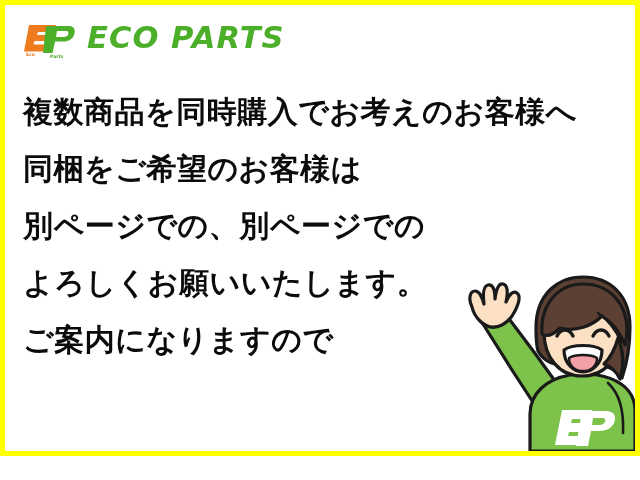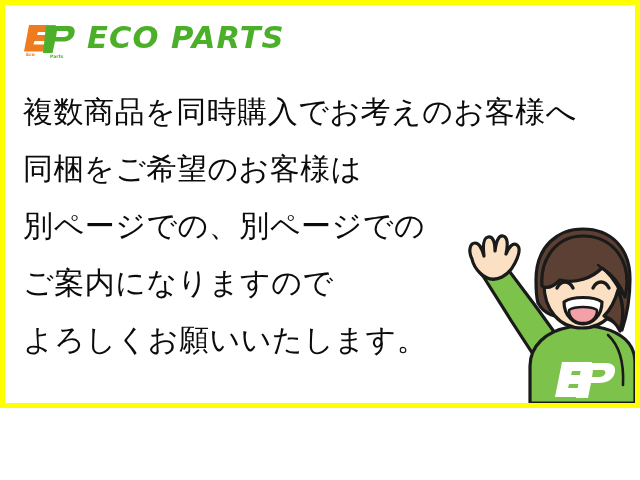--- a/index.html
+++ b/index.html
@@ -3,21 +3,21 @@
 <meta charset="utf-8">
 <style>
   html, body {
     margin: 0;
     padding: 0;
     background: #ffffff;
   }
   #page {
     position: relative;
     width: 640px;
-    height: 408px;
+    height: 456px;
     background: #ffffff;
     border: 5px solid #ffff00;
     box-sizing: border-box;
     overflow: hidden;
     font-family: "Liberation Sans", "DejaVu Sans", sans-serif;
   }
 
   
   .brand {
     position: absolute;
@@ -49,21 +49,21 @@
   
   .message {
     position: absolute;
     left: 18px;
     top: 78px;
     width: 606px;
   }
   .msg-line {
     color: #0b0b0b;
     font-size: 30px;
-    font-weight: normal;
+    font-weight: bold;
     line-height: 57px;
     height: 57px;
     white-space: nowrap;
     font-family: "DejaVu Sans", "Liberation Sans", sans-serif;
     letter-spacing: 0.5px;
   }
 
   
   .mascot {
     position: absolute;
@@ -91,22 +91,22 @@
         <text x="58" y="79" font-size="9" font-family="DejaVu Sans, sans-serif" font-weight="bold" fill="#4caf2a">Parts</text>
       </svg>
     </span>
     <span class="brand-text">ECO PARTS</span>
   </div>
 
   <div class="message">
     <div class="msg-line">複数商品を同時購入でお考えのお客様へ</div>
     <div class="msg-line">同梱をご希望のお客様は</div>
     <div class="msg-line">別ページでの、別ページでの</div>
+    <div class="msg-line">よろしくお願いいたします。</div>
     <div class="msg-line">ご案内になりますので</div>
-    <div class="msg-line">よろしくお願いいたします。</div>
   </div>
 
   <div class="mascot">
     <svg viewBox="0 0 205 185" width="205" height="185" aria-hidden="true">
       <g stroke="#1a1a1a" stroke-width="3.2" stroke-linejoin="round" stroke-linecap="round">
 
         <path d="M62 47 C58 42 54 40 50 44 C46 48 49 54 53 58
                  L82 104 L112 150 L138 133 L104 86 L74 46
                  C70 41 66 42 62 47 Z" fill="#7dc24b"></path>
 

